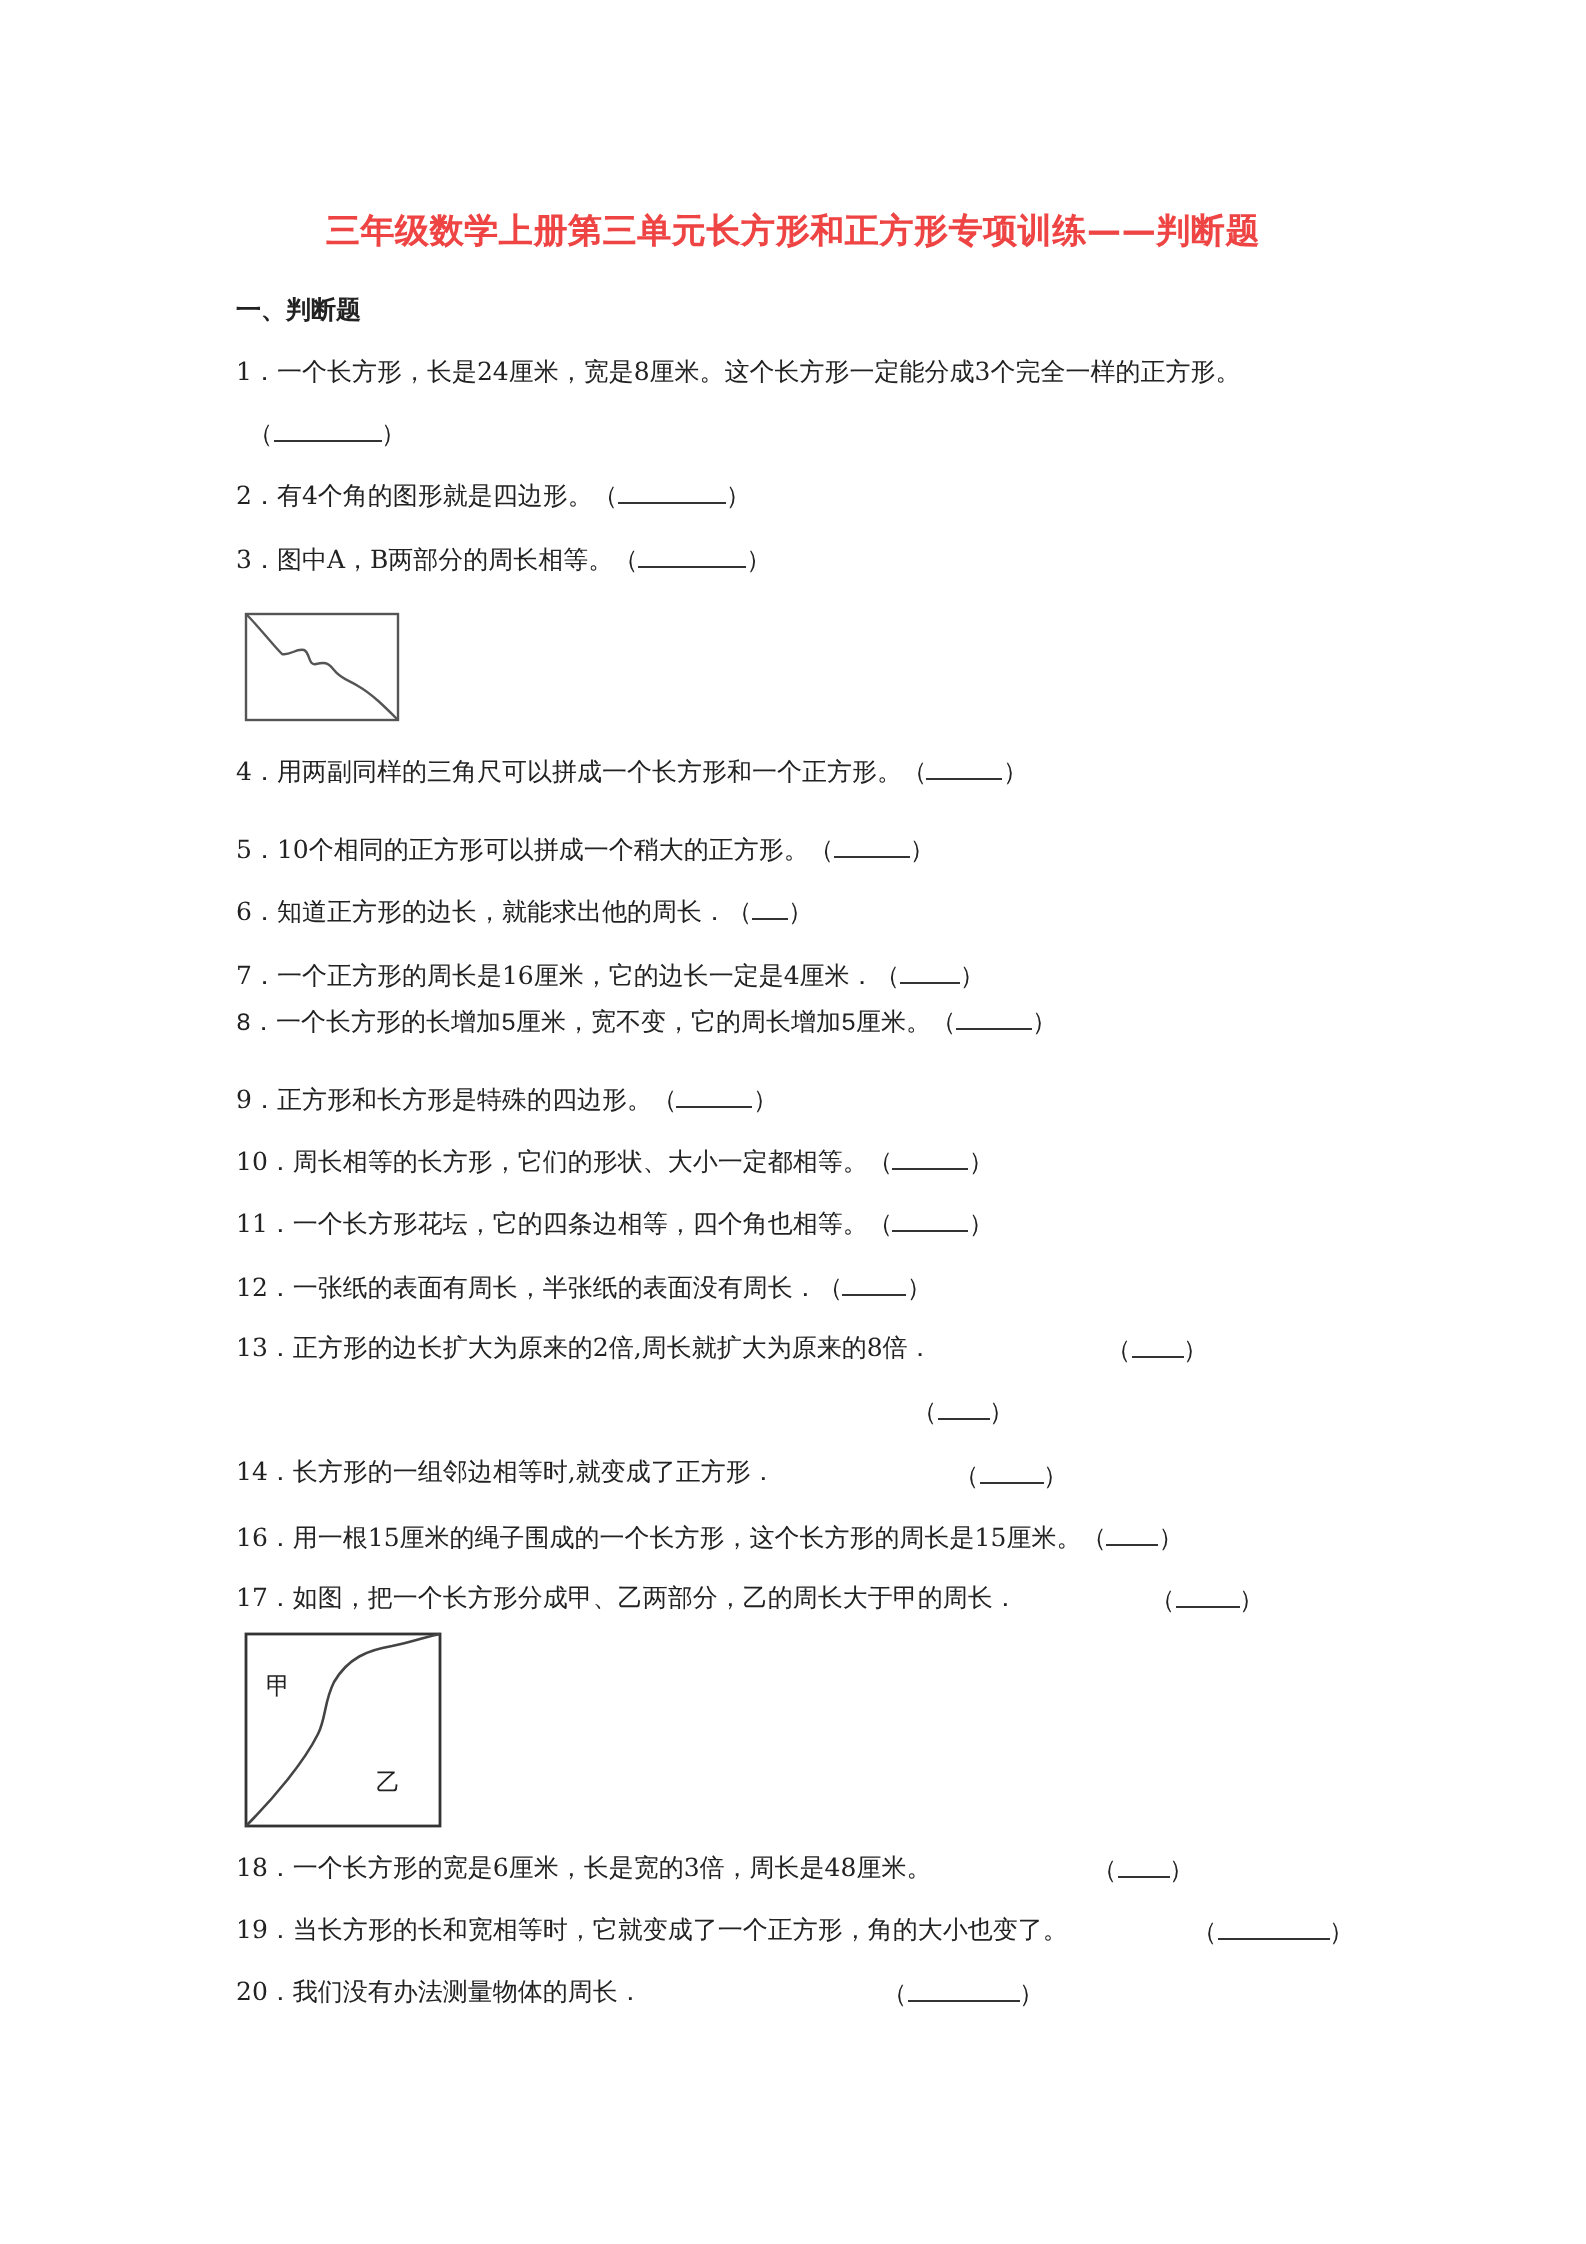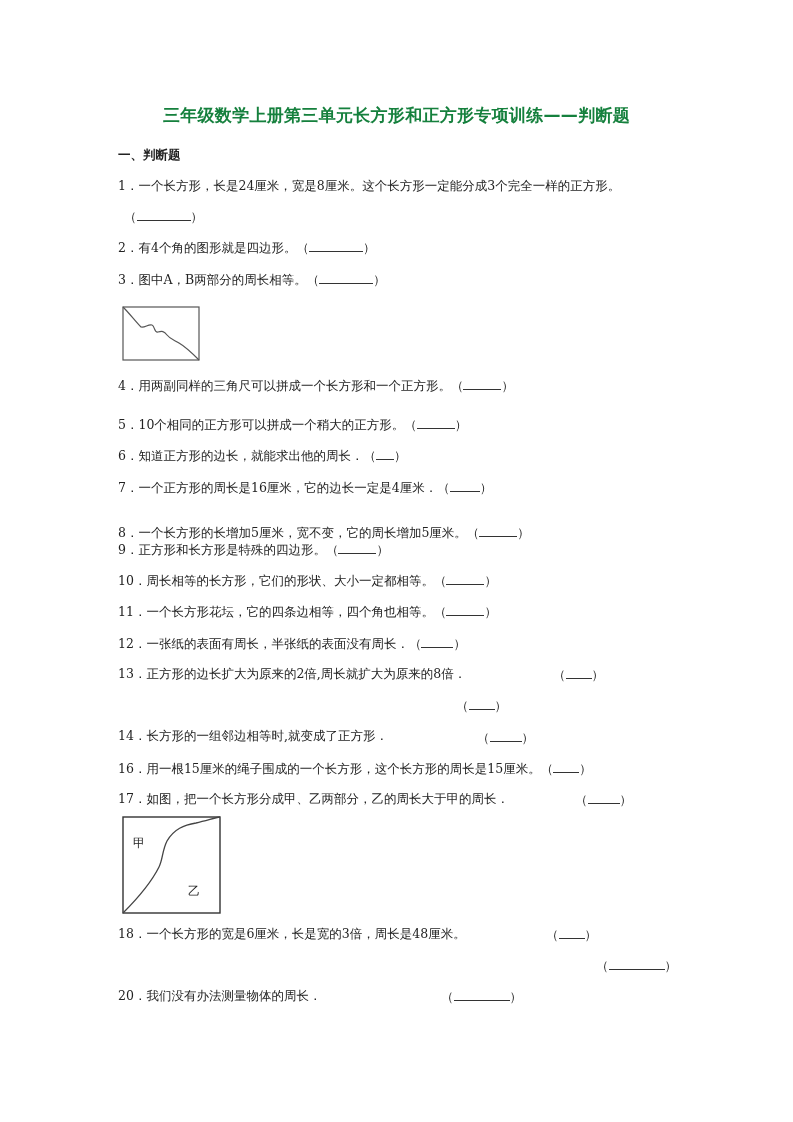--- a/index.html
+++ b/index.html
@@ -22,21 +22,21 @@
     }
     .title {
       position: absolute;
       left: 0;
       width: 793px;
       top: 104px;
       text-align: center;
       font-family: "DejaVu Sans", "Liberation Sans", sans-serif;
       font-size: 17px;
       font-weight: bold;
-      color: #15803d;
+      color: #ef4444;
       letter-spacing: 0.3px;
     }
     .section {
       position: absolute;
       left: 118px;
       top: 147px;
       font-family: "DejaVu Sans", "Liberation Sans", sans-serif;
       font-size: 12.5px;
       font-weight: bold;
       color: #222;
@@ -105,21 +105,21 @@
   </div>
 
   <div class="q" style="top:447px;">
     <span>6．</span><span>知道正方形的边长，就能求出他的周长．</span><span>（</span><span class="blank" style="width:18px;"></span><span>）</span>
   </div>
 
   <div class="q" style="top:479px;">
     <span>7．</span><span>一个正方形的周长是16厘米，它的边长一定是4厘米．</span><span>（</span><span class="blank" style="width:30px;"></span><span>）</span>
   </div>
 
-  <div class="q" style="top:524px;">
+  <div class="q" style="top:502px;font-family:Liberation Mono, monospace;">
     <span>8．</span><span>一个长方形的长增加5厘米，宽不变，它的周长增加5厘米。</span><span>（</span><span class="blank" style="width:38px;"></span><span>）</span>
   </div>
 
   <div class="q" style="top:541px;">
     <span>9．</span><span>正方形和长方形是特殊的四边形。</span><span>（</span><span class="blank" style="width:38px;"></span><span>）</span>
   </div>
 
   <div class="q" style="top:572px;text-align:right;">
     <span>10．</span><span>周长相等的长方形，它们的形状、大小一定都相等。</span><span>（</span><span class="blank" style="width:38px;"></span><span>）</span>
   </div>
@@ -170,20 +170,23 @@
     <span class="fig-label" style="left:66px; top:68px;">乙</span>
   </div>
 
   <div class="q" style="top:926px;">
     <span>18．</span><span>一个长方形的宽是6厘米，长是宽的3倍，周长是48厘米。</span>
   </div>
   <div class="q" style="top:926px; left:546px;">
     <span>（</span><span class="blank" style="width:26px;"></span><span>）</span>
   </div>
 
+  <div class="q" style="top:957px;">
+    <span>19．</span><span>当长方形的长和宽相等时，它就变成了一个正方形，角的大小也变了。</span>
+  </div>
   <div class="q" style="top:957px; left:596px;">
     <span>（</span><span class="blank" style="width:56px;"></span><span>）</span>
   </div>
 
   <div class="q" style="top:988px;">
     <span>20．</span><span>我们没有办法测量物体的周长．</span>
   </div>
   <div class="q" style="top:988px; left:441px;">
     <span>（</span><span class="blank" style="width:56px;"></span><span>）</span>
   </div>

